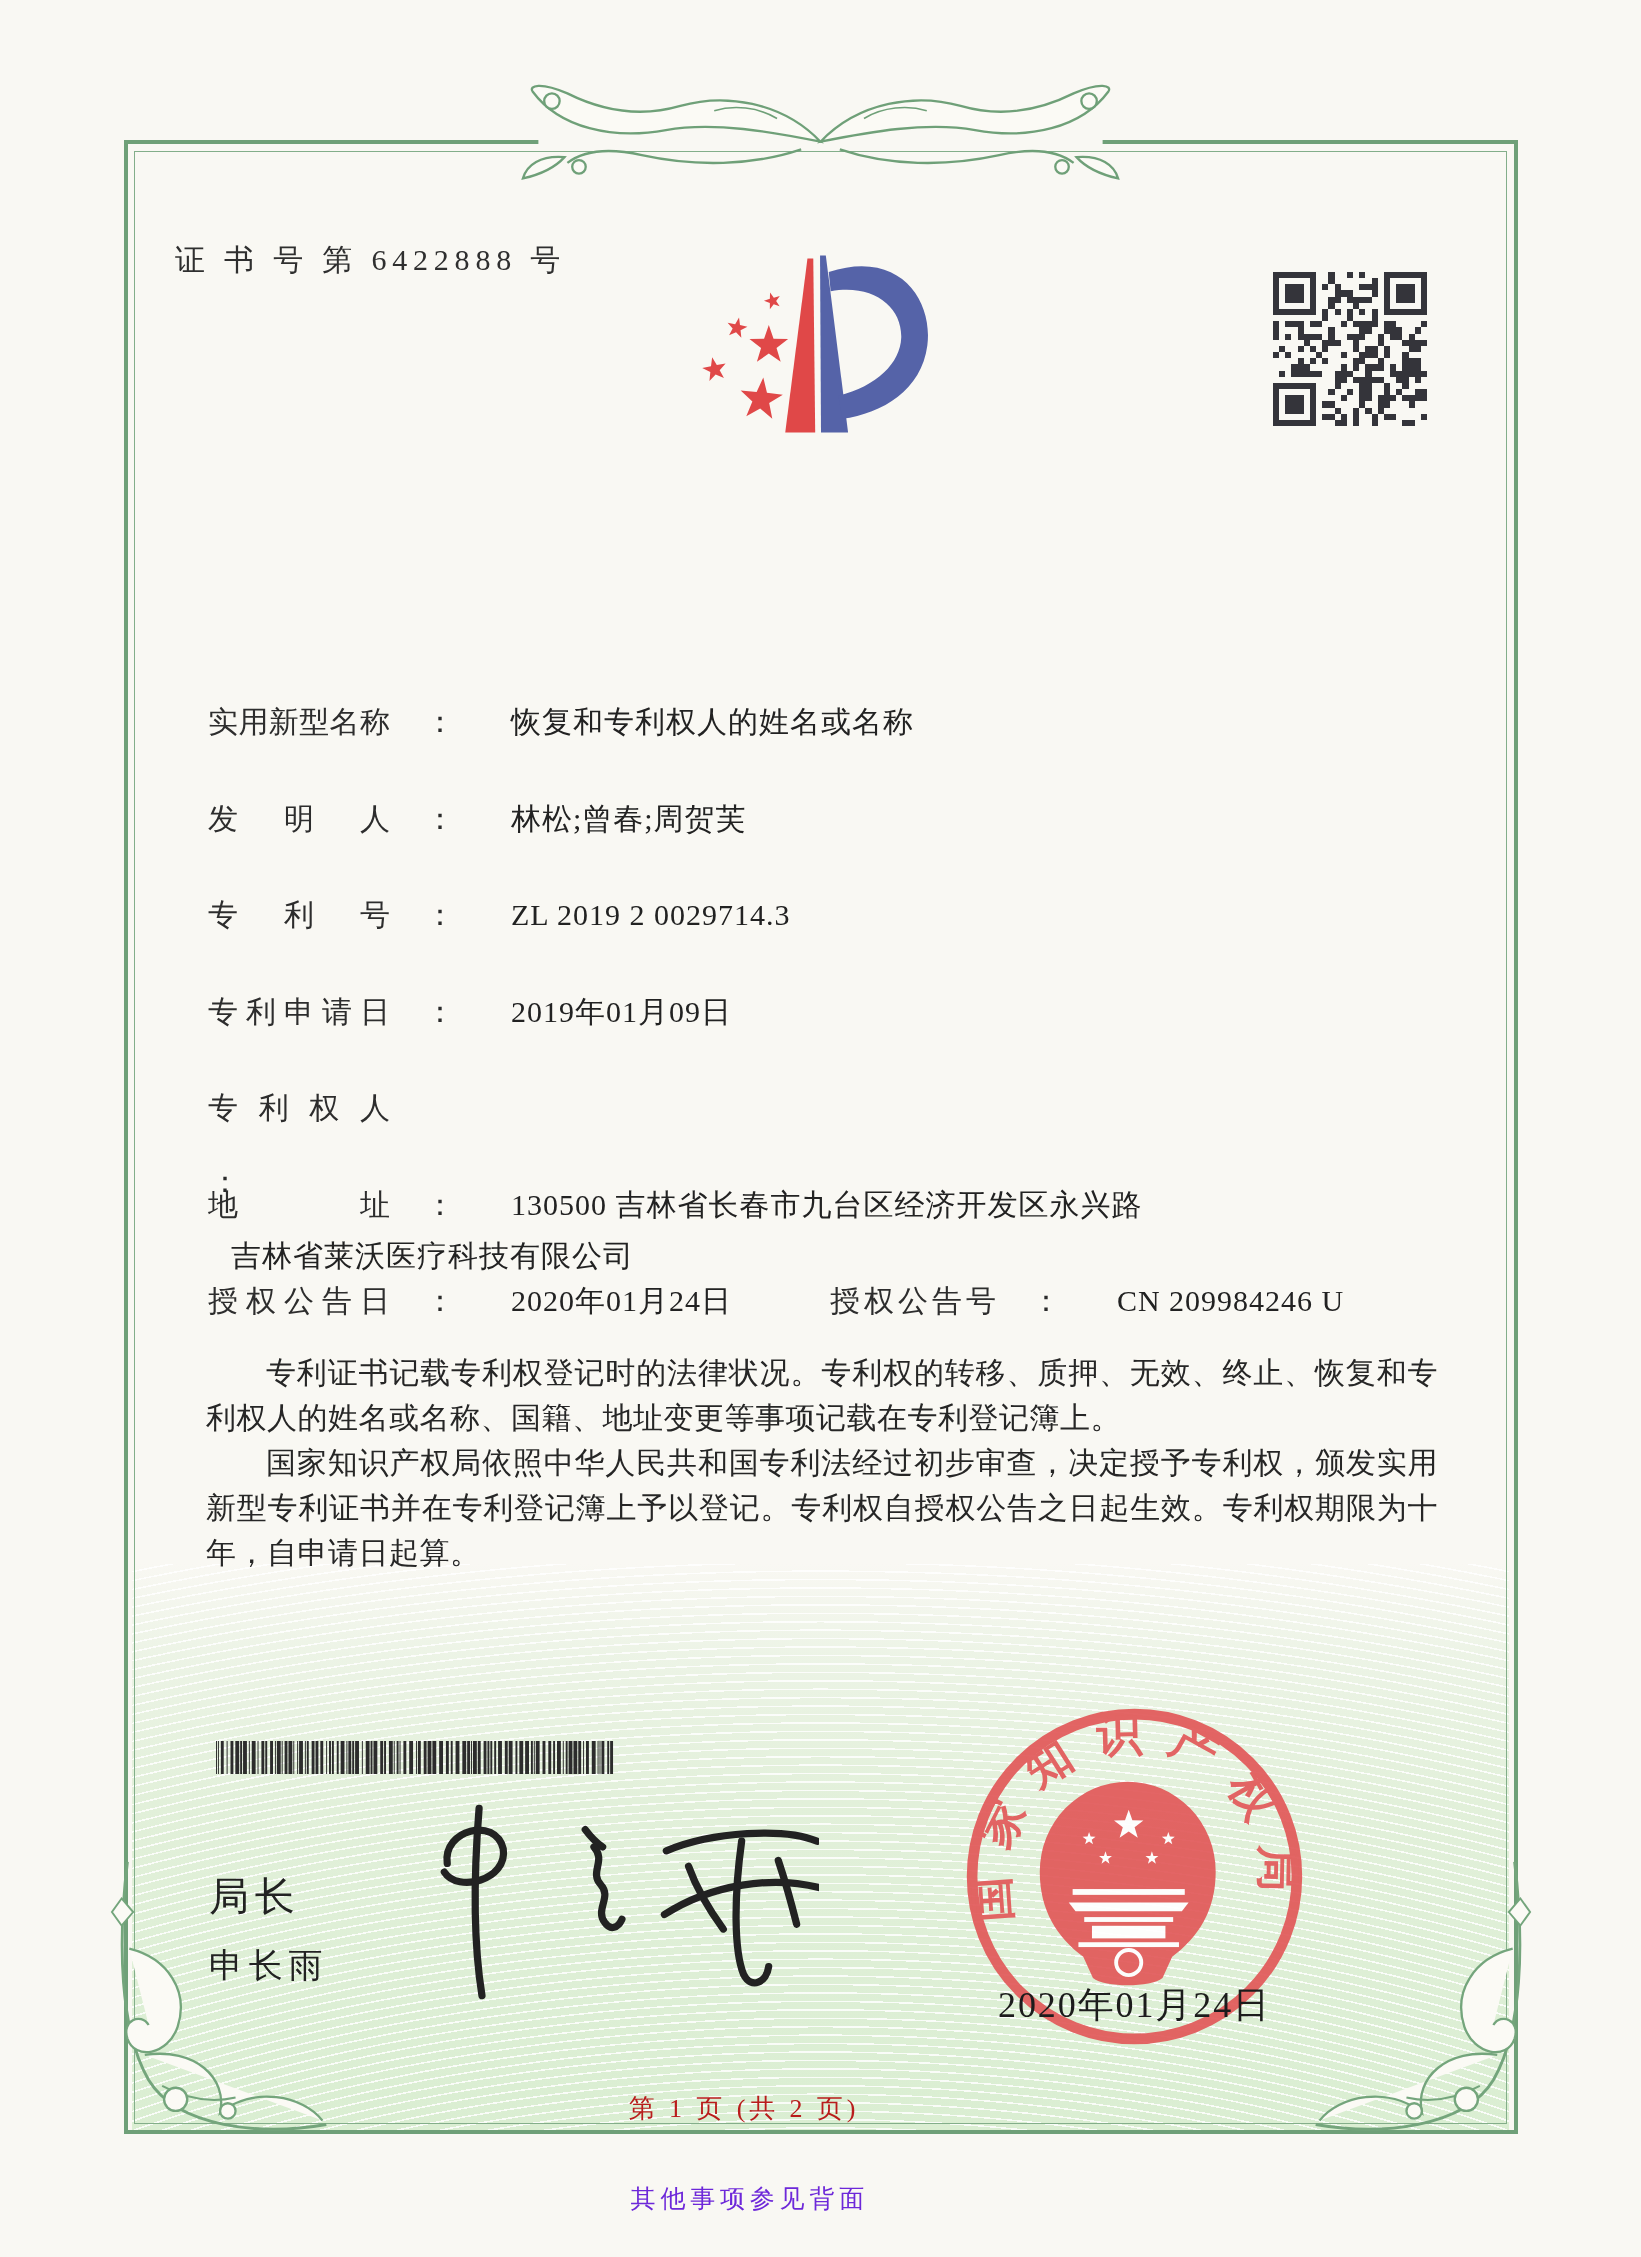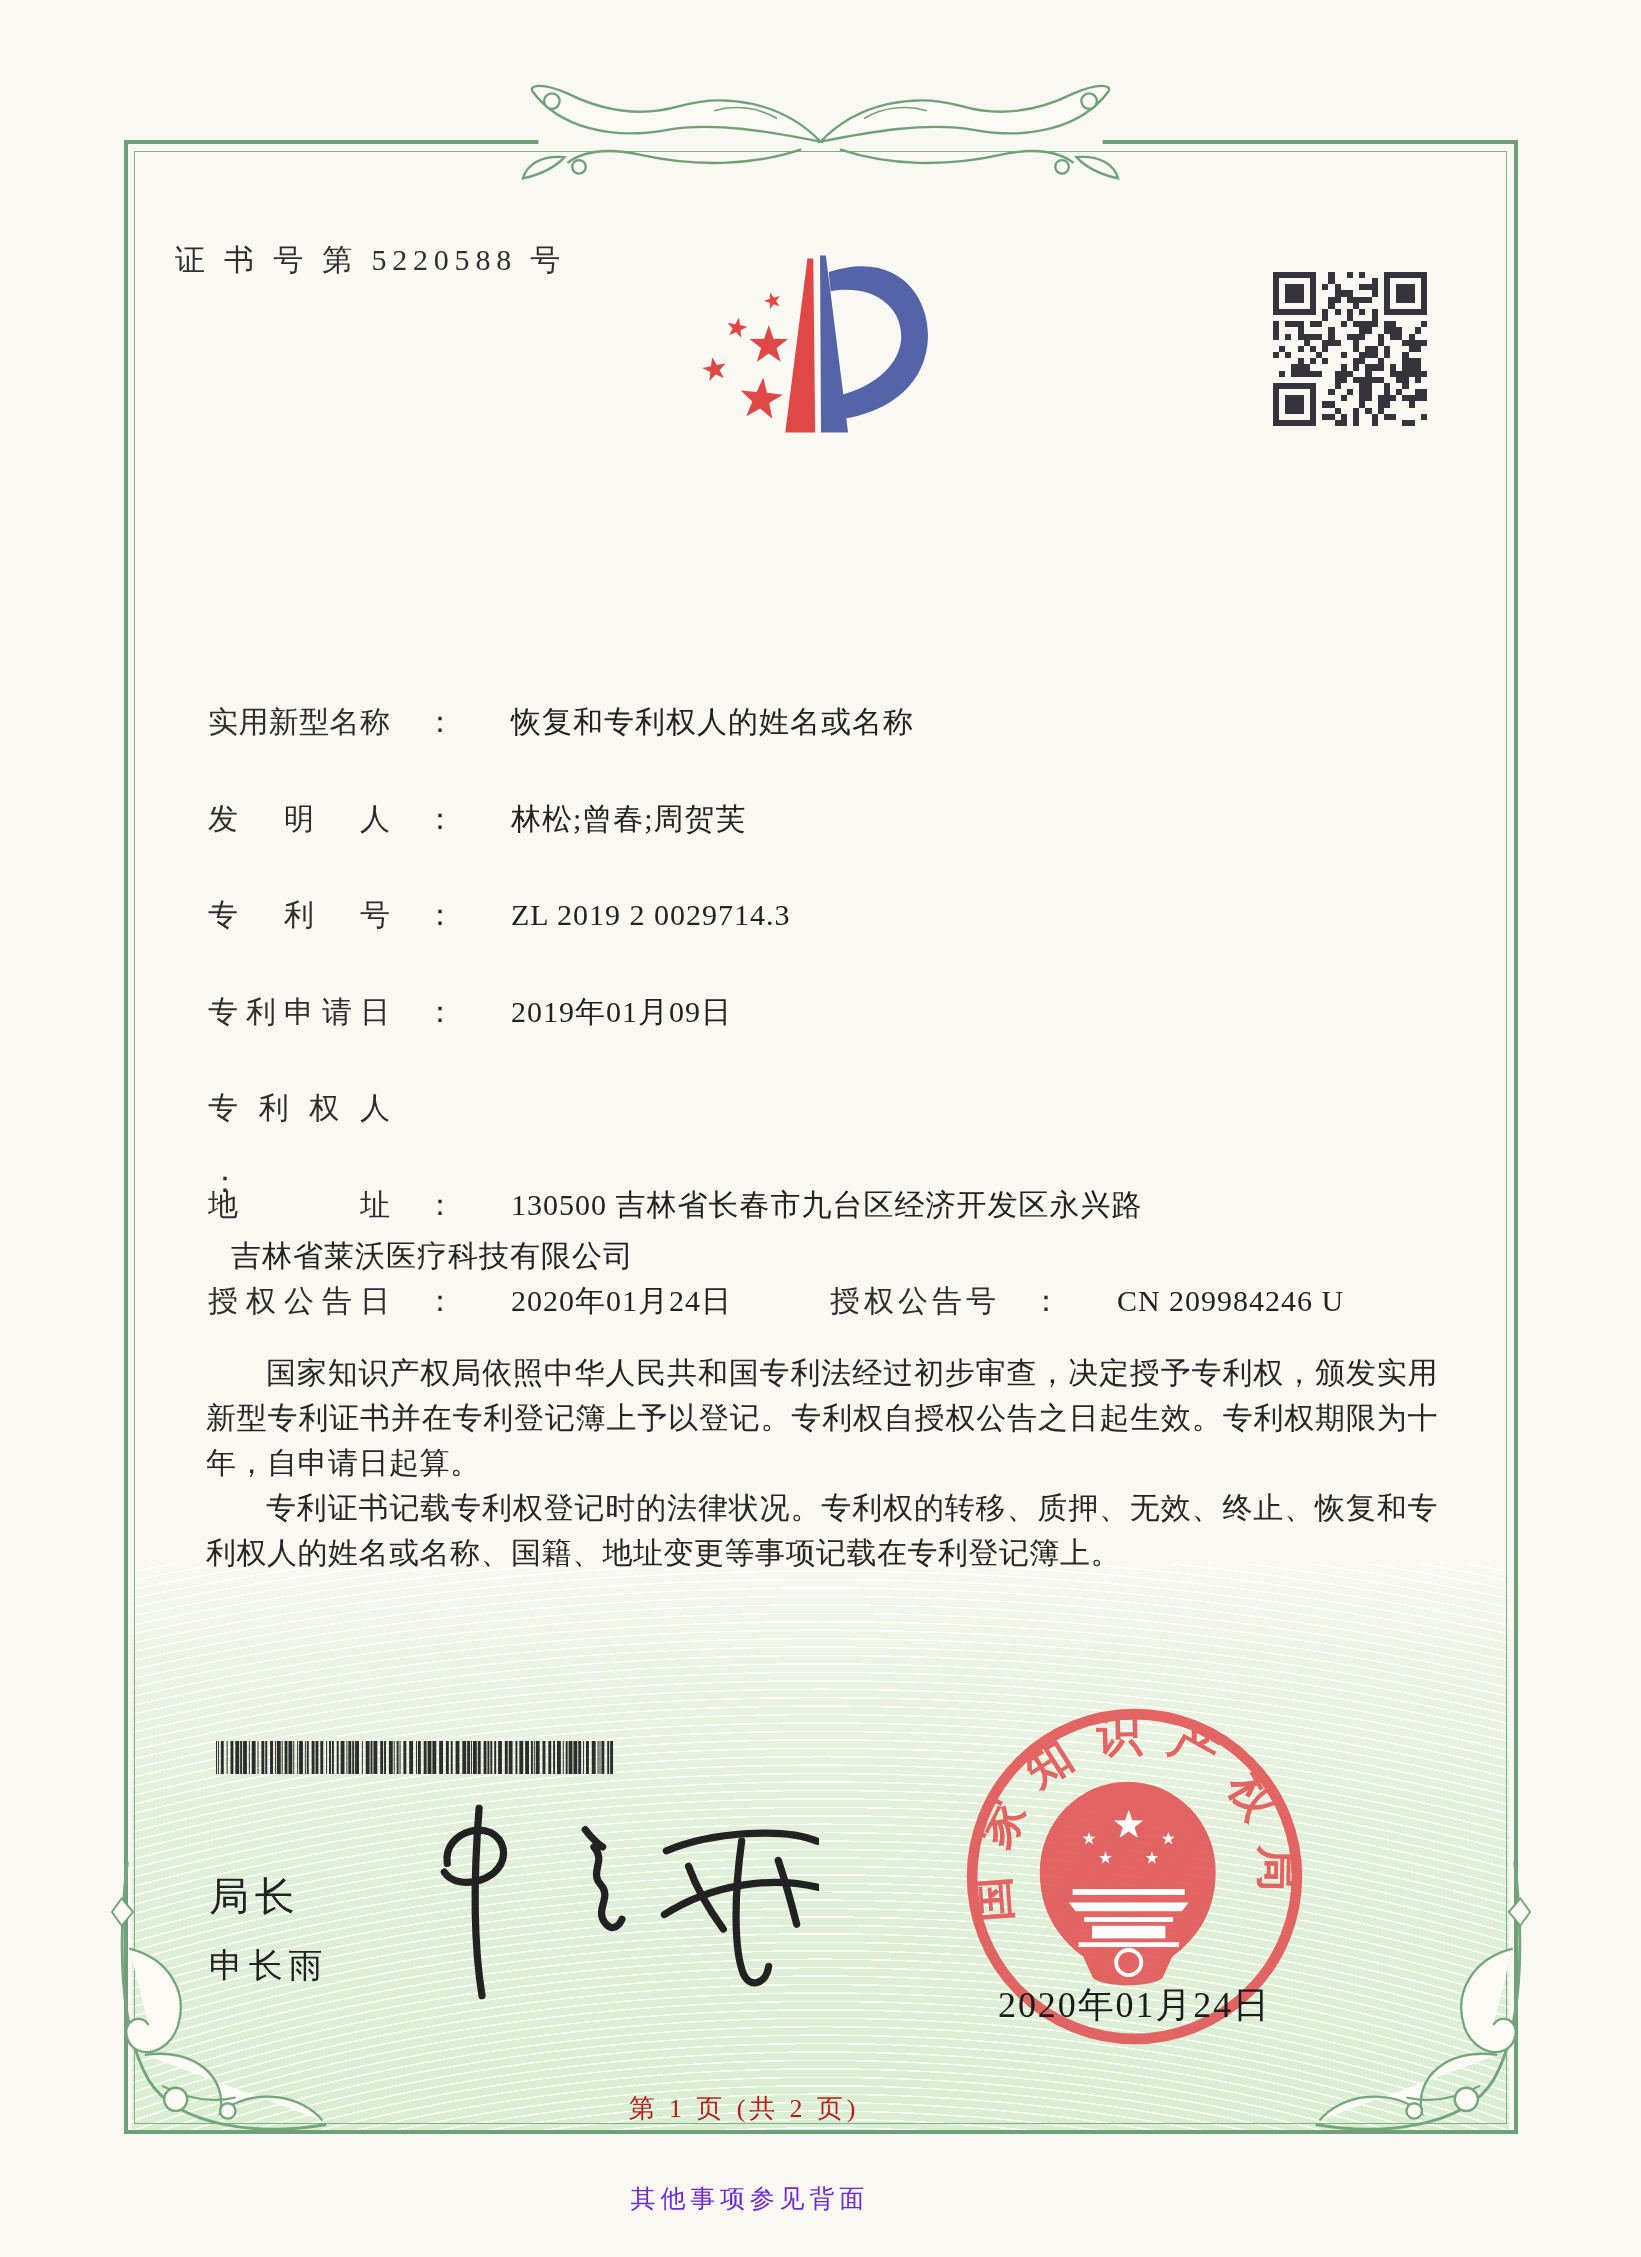--- a/index.html
+++ b/index.html
@@ -88,21 +88,21 @@
       <path d="M22,6 C12,90 14,180 44,232 C74,281 160,290 228,278"></path>
       <path d="M24,96 C64,106 86,140 74,177 C64,206 30,212 22,189 C16,170 36,162 44,175" fill="#fbfaf5" stroke-width="2.4"></path>
       <path d="M40,206 C92,198 126,230 118,266 C152,238 204,248 224,274" fill="#fbfaf5" stroke-width="2.4"></path>
       <path d="M58,238 C84,252 108,256 134,250" stroke-width="2"></path>
       <circle cx="72" cy="252" r="12" fill="#fbfaf5" stroke-width="2.4"></circle>
       <circle cx="126" cy="264" r="8" fill="#fbfaf5" stroke-width="2.4"></circle>
       <path d="M16,44 l12,14 l-12,14 l-10,-14 z" fill="#fbfaf5" stroke-width="2"></path>
     </g>
   </svg>
 
-  <div class="abs certno">证 书 号 第 5220588 号</div>
+  <div class="abs certno">证 书 号 第 6422888 号</div>
 
   <svg class="abs" style="left:676px;top:241px;z-index:2;" width="290" height="261" viewBox="0 0 300 270">
     <polygon points="136,18 142,18 144,198 113,198" fill="#e04848"></polygon>
     <polygon points="149,15 155,15 178,198 150,198" fill="#5563a8"></polygon>
     <path d="M158,32 C232,8 266,62 260,108 C254,154 214,178 172,184 L168,160 C208,150 232,126 233,100 C234,68 204,44 160,52 Z" fill="#5563a8"></path>
     <g id="logo-stars" fill="#e04848">
         <polygon points="97.3,53.4 101.2,58.6 107.4,56.8 103.6,62.1 107.2,67.4 101.1,65.4 97.1,70.5 97.1,64.1 91.0,61.9 97.1,59.8" fill="#e04848"></polygon>
         <polygon points="65.2,79.2 66.2,87.0 73.9,88.7 66.8,92.2 67.6,100.0 62.1,94.3 54.9,97.4 58.6,90.5 53.4,84.6 61.2,86.0" fill="#e04848"></polygon>
         <polygon points="96.0,87.0 100.9,101.2 116.0,101.5 104.0,110.6 108.3,125.0 96.0,116.4 83.7,125.0 88.0,110.6 76.0,101.5 91.1,101.2" fill="#e04848"></polygon>
         <polygon points="37.4,120.3 42.2,128.3 51.3,126.6 45.2,133.6 49.6,141.8 41.0,138.1 34.6,144.8 35.5,135.6 27.1,131.5 36.2,129.5" fill="#e04848"></polygon>
@@ -422,22 +422,22 @@
     <span class="lab">地址</span><span class="col">：</span><span class="val">130500 吉林省长春市九台区经济开发区永兴路</span>
   </div>
   <div class="abs field" style="top:1280px;">
     <span class="lab">授权公告日</span><span class="col">：</span><span class="val">2020年01月24日</span>
   </div>
   <div class="abs field field2" style="top:1280px;">
     <span class="lab">授权公告号</span><span class="col">：</span><span class="val">CN 209984246 U</span>
   </div>
 
   <div class="abs paras">
+    <p>专利证书记载专利权登记时的法律状况。专利权的转移、质押、无效、终止、恢复和专利权人的姓名或名称、国籍、地址变更等事项记载在专利登记簿上。</p>
     <p>国家知识产权局依照中华人民共和国专利法经过初步审查，决定授予专利权，颁发实用新型专利证书并在专利登记簿上予以登记。专利权自授权公告之日起生效。专利权期限为十年，自申请日起算。</p>
-    <p>专利证书记载专利权登记时的法律状况。专利权的转移、质押、无效、终止、恢复和专利权人的姓名或名称、国籍、地址变更等事项记载在专利登记簿上。</p>
   </div>
 
   <svg class="abs" id="barcode" style="left:216px;top:1741px;z-index:2;" width="398" height="33" viewBox="0 0 412 34" preserveAspectRatio="none">
       <rect x="0" y="0" width="1" height="34" fill="#2c2c2c"></rect>
       <rect x="2" y="0" width="1" height="34" fill="#2c2c2c"></rect>
       <rect x="5" y="0" width="3" height="34" fill="#2c2c2c"></rect>
       <rect x="11" y="0" width="1" height="34" fill="#2c2c2c"></rect>
       <rect x="15" y="0" width="3" height="34" fill="#2c2c2c"></rect>
       <rect x="20" y="0" width="4" height="34" fill="#2c2c2c"></rect>
       <rect x="25" y="0" width="2" height="34" fill="#2c2c2c"></rect>

